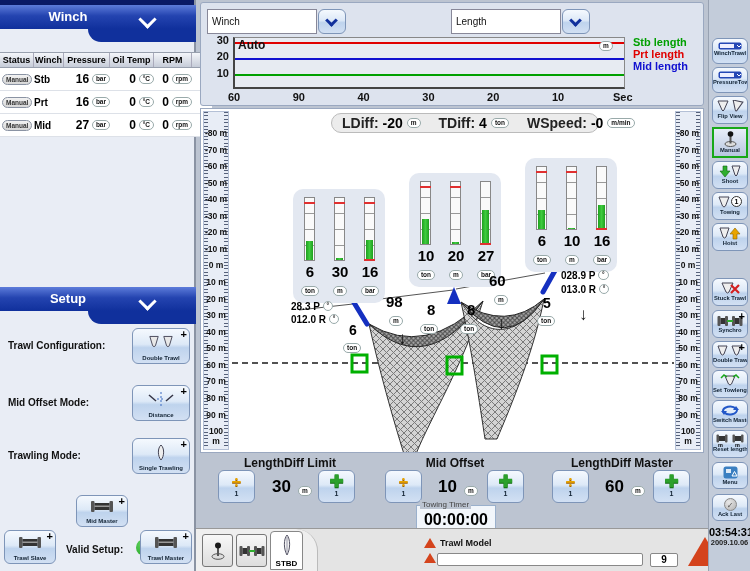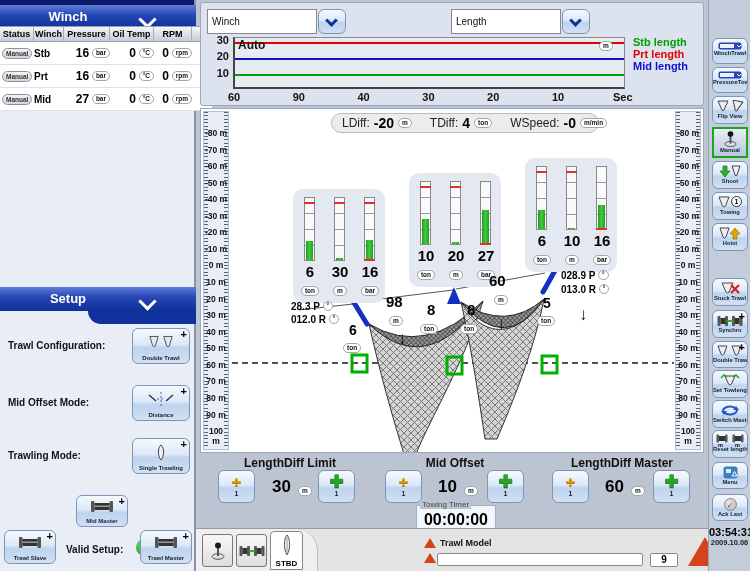--- a/index.html
+++ b/index.html
@@ -9,21 +9,21 @@
 
   
   .left-panel { position:absolute; left:0; top:0; width:196px; height:571px; background:#e9edf5; border-right:2px solid #8a93a3; }
   .navy-strip { position:absolute; left:0; top:0; width:100%; height:5px; background:#0a1a66; }
   .blue-header { position:absolute; left:0; width:196px; height:24px;
     background:linear-gradient(180deg,#5d7cda 0%,#2444b0 45%,#10309c 100%); }
   .blue-header .hdr-title { position:absolute; left:0; right:60px; text-align:center; top:4px; color:#fff; font-size:13px; font-weight:bold; }
   .blue-header .swoosh { position:absolute; right:0; top:24px; width:108px; height:13px; background:#10309c; border-bottom-left-radius:14px; }
   .chev-w { position:absolute; width:13px; height:13px; border-right:3px solid #fff; border-bottom:3px solid #fff; transform:rotate(45deg); }
 
-  .wtable { position:absolute; left:0; top:26px; width:212px; background:#fff; }
+  .wtable { position:absolute; left:0; top:52px; width:212px; background:#fff; }
   .wt-head { display:flex; background:linear-gradient(180deg,#f4f6fa,#c6ccd8); border-top:1px solid #98a0ae; border-bottom:1px solid #98a0ae; font-size:9px; font-weight:bold; }
   .wt-head span { padding:2px 0; text-align:center; border-right:1px solid #aab; }
   .wt-row { display:flex; align-items:center; height:23px; border-bottom:1px solid #dde1e8; font-size:10px; }
   .c1{width:34px;} .c2{width:30px;} .c3{width:46px;} .c4{width:44px;} .c5{width:38px;}
   .pill { display:inline-block; margin-left:2px; border:1px solid #8a93a3; border-radius:8px; background:linear-gradient(#f2f2f2,#d6d6d6); font-size:6.5px; font-weight:bold; color:#333; padding:1px 3px; }
   .wname { font-weight:bold; }
   .bigval { font-weight:bold; font-size:12px; text-align:right; display:inline-block; }
   .ubadge { display:inline-block; background:#fff; border:1px solid #9aa; border-radius:5px; font-size:6.5px; padding:0px 3px; color:#111; font-weight:bold; vertical-align:2px; line-height:8px; }
 
   .setup-label { position:absolute; left:8px; font-size:10px; font-weight:bold; color:#111; }
@@ -44,21 +44,21 @@
   .xtick { position:absolute; top:88px; font-size:11px; font-weight:bold; color:#111; transform:translateX(-50%); }
   .legend-item { position:absolute; left:432px; font-size:11px; font-weight:bold; }
   .auto-lbl { position:absolute; left:37px; top:35px; font-size:12px; font-weight:bold; color:#111;text-align:center; }
 
   
   .trawl-panel { position:absolute; left:200px; top:108px; width:504px; height:345px; background:#fff; border:1px solid #9aa8c0; }
   .ruler { position:absolute; top:2px; width:26px; height:339px; background:#e8edf6; border:1px solid #b4c0d6; overflow:hidden; }
   .ruler .tickcol { position:absolute; top:0; bottom:0; width:4px; background:repeating-linear-gradient(180deg,#56617a 0 1px,transparent 1px 3.4px); }
   .ruler-label { position:absolute; left:0; right:0; text-align:center; font-size:8.5px; font-weight:bold; color:#111; }
   .statpill { position:absolute; left:130px; top:4px; width:268px; height:20px; background:#ececec; border:1px solid #bbb; border-radius:10px; display:flex; align-items:center; padding:0 10px; gap:4px; }
-  .statpill .sl { font-size:12px; font-weight:normal; color:#222; }
+  .statpill .sl { font-size:14px; font-weight:bold; color:#222; }
   .statpill .sv { font-size:14px; font-weight:bold; color:#000; }
 
   .cluster { position:absolute; width:92px; height:114px; background:#e3e8f1; border-radius:10px; }
   .gauge { position:absolute; top:8px; width:11px; height:64px; background:#fafafa; border:1px solid #888;
     background-image:repeating-linear-gradient(180deg,transparent 0 15px,#999 15px 16px); }
   .gfill { position:absolute; bottom:0; left:1px; right:1px; background:linear-gradient(90deg,#1fa01f,#3ecb3e 50%,#1fa01f); }
   .gred { position:absolute; top:4px; left:-1px; right:-1px; height:2px; background:#e03030; }
   .gredb { position:absolute; bottom:-1px; left:-1px; right:-1px; height:2px; background:#e03030; }
   .gval { position:absolute; top:74px; width:30px; text-align:center; font-size:15px; font-weight:bold; color:#000; }
   .gunit { position:absolute; top:92px; width:30px; text-align:center; }

